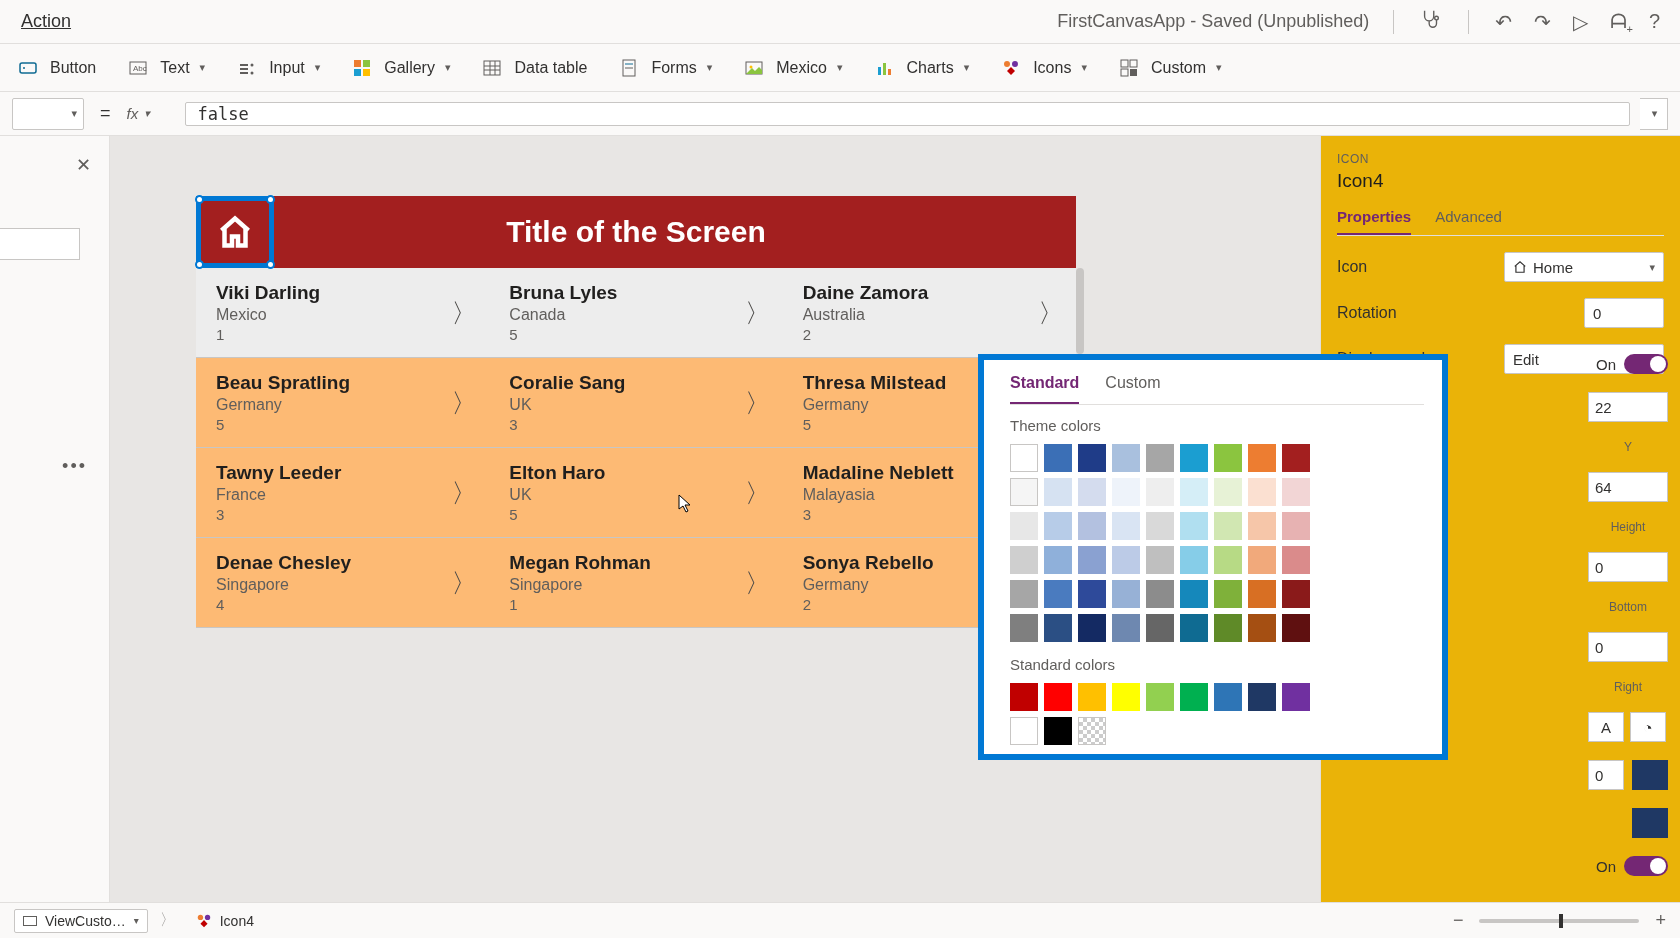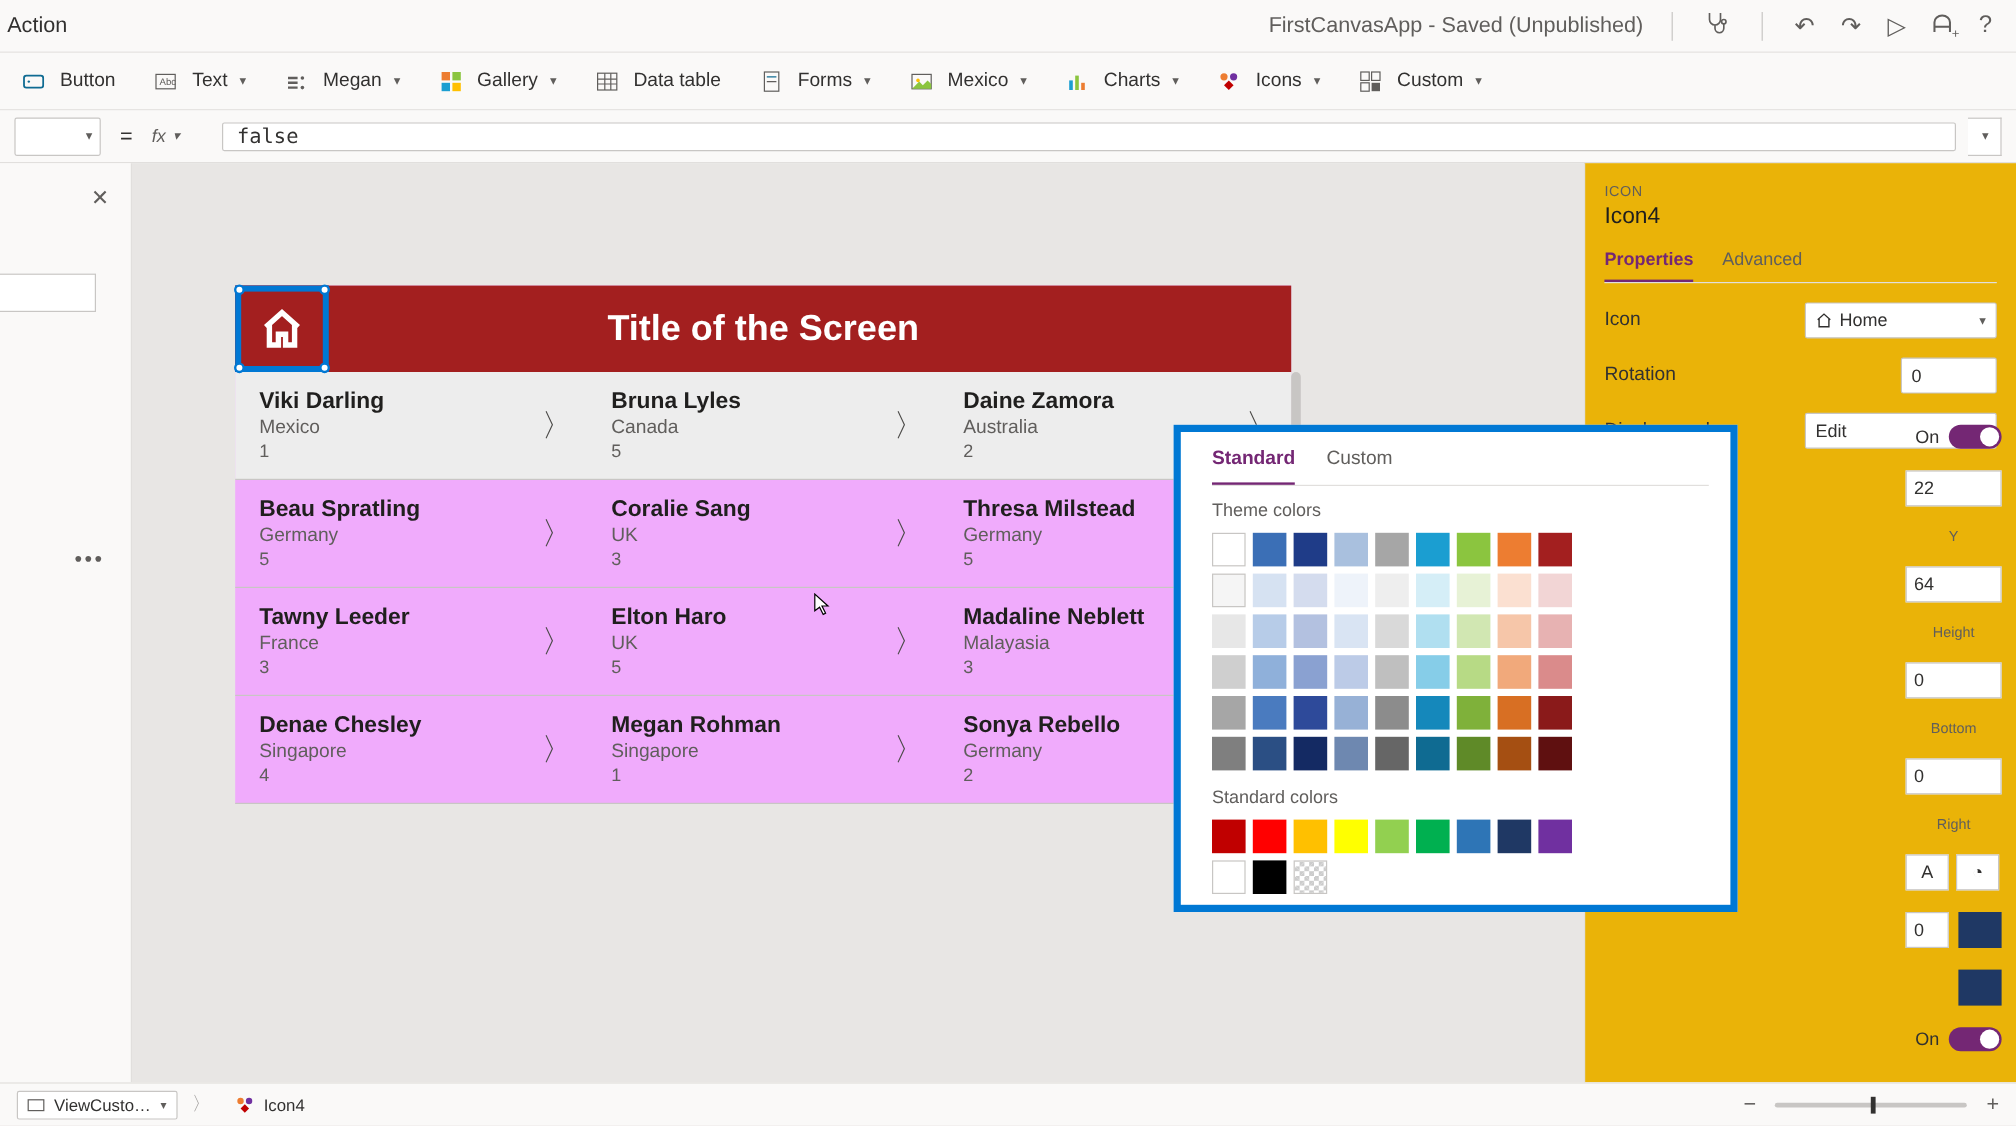--- a/index.html
+++ b/index.html
@@ -1,20 +1,20 @@
 <!DOCTYPE html>
 <html><head>
 <meta charset="utf-8">
 <style>
 * { box-sizing: border-box; margin: 0; padding: 0; font-family: "Segoe UI", Arial, sans-serif; }
 body { background: #f3f2f1; width: 1680px; height: 938px; overflow: hidden; position: relative; }
 
 
 .titlebar { height: 44px; background: #faf9f8; display: flex; align-items: center; border-bottom: 1px solid #e1dfdd; }
-.titlebar .action-label { font-size: 18px; color: #323130; padding-left: 6px; }
+.titlebar .action-label { font-size: 18px; color: #323130; padding-left: 21px; text-decoration: underline; }
 .titlebar .spacer { flex: 1; }
 .titlebar .doc-title { font-size: 18px; color: #605e5c; margin-right: 20px; }
 .titlebar .tools { display: flex; align-items: center; gap: 22px; padding-right: 20px; }
 .titlebar .tools .divider { width:1px; height:24px; background:#c8c6c4; margin:0 4px;}
 .titlebar .tools span { font-size: 20px; color: #605e5c; cursor: pointer; position:relative;}
 .stetho svg { width:22px; height:22px; stroke:#605e5c; fill:none; stroke-width:1.5;}
 
 
 .ribbon { height: 48px; background: #faf9f8; display: flex; align-items: center; gap: 28px; padding: 0 14px; border-bottom: 1px solid #e1dfdd; }
 .ribbon-item { display: flex; align-items: center; gap: 8px; color: #323130; font-size: 16px; cursor: pointer; }
@@ -31,21 +31,21 @@
 .formula-expand { width:28px; height:32px; display:flex; align-items:center; justify-content:center; border:1px solid #c8c6c4; border-left:none; background:#fff;}
 
 
 .main { display:flex; height: calc(938px - 44px - 48px - 44px - 36px); }
 .left-pane { width: 110px; background:#faf9f8; border-right:1px solid #e1dfdd; position:relative; }
 .left-close { position:absolute; top:18px; right:18px; font-size:18px; color:#605e5c; cursor:pointer;}
 .left-input { position:absolute; top:92px; left:-30px; width:110px; height:32px; background:#fff; border:1px solid #c8c6c4;}
 .left-more { position:absolute; top:320px; right:22px; font-size:18px; color:#605e5c; letter-spacing:2px;}
 
 .canvas-area { flex:1; background:#e8e6e4; position:relative; display:flex; align-items:flex-start; justify-content:flex-start; padding:60px 0 0 86px;}
-.canvas { width: 880px; background:#f0abfc; box-shadow:none; position:relative;margin-top:42px;}
+.canvas { width: 880px; background:#fdba74; box-shadow:none; position:relative;}
 .screen-header { height:72px; background:#a31f1f; display:flex; align-items:center; position:relative;}
 .icon-selected-wrap { position:absolute; left:0; top:0; width:78px; height:72px; border:5px solid #0078d4; display:flex; align-items:center; justify-content:center; background:#a31f1f;}
 .icon-selected-wrap .handle { position:absolute; width:9px; height:9px; background:#fff; border:2px solid #0078d4; border-radius:50%;}
 .handle.tl{top:-6px;left:-6px;} .handle.tr{top:-6px;right:-6px;} .handle.bl{bottom:-6px;left:-6px;} .handle.br{bottom:-6px;right:-6px;}
 .home-icon { stroke:#fff; fill:none; stroke-width:3; width:36px; height:36px;}
 .screen-title { flex:1; text-align:center; color:#fff; font-size:30px; font-weight:700;}
 
 .gallery { display:flex; flex-direction:column;}
 .gal-row { display:flex; border-bottom:1px solid #c8c6c4;}
 .gal-row:first-child { background:#ededed;}
@@ -144,21 +144,21 @@
   <div class="ribbon-item">
       <span class="icon">
         <svg viewBox="0 0 18 18">
           <line x1="2" y1="6" x2="10" y2="6" stroke="#605e5c" stroke-width="2"></line>
           <line x1="2" y1="10" x2="10" y2="10" stroke="#605e5c" stroke-width="2"></line>
           <line x1="2" y1="14" x2="10" y2="14" stroke="#605e5c" stroke-width="2"></line>
           <circle cx="14" cy="6" r="1.5" fill="#605e5c"></circle>
           <circle cx="14" cy="14" r="1.5" fill="#605e5c"></circle>
         </svg>
       </span>
-      <span>Megan</span>
+      <span>Input</span>
       <span class="chev">▾</span>
     </div>
   <div class="ribbon-item">
       <span class="icon">
         <svg viewBox="0 0 18 18">
           <rect x="1" y="1" width="7" height="7" fill="#ed7d31"></rect>
           <rect x="10" y="1" width="7" height="7" fill="#8bc53f"></rect>
           <rect x="1" y="10" width="7" height="7" fill="#1b9ed1"></rect>
           <rect x="10" y="10" width="7" height="7" fill="#ffc000"></rect>
         </svg>

